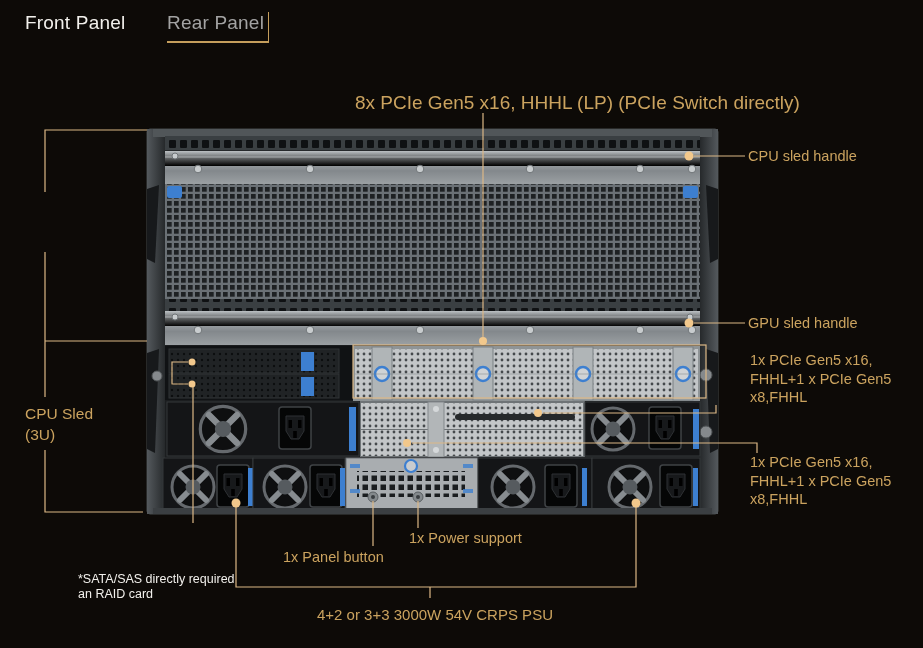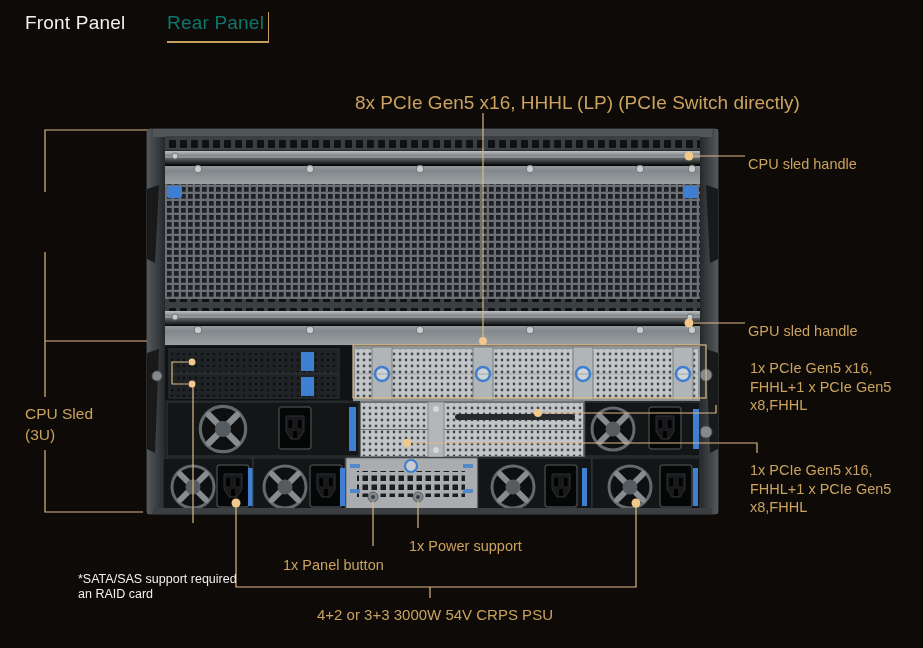--- a/index.html
+++ b/index.html
@@ -10,26 +10,26 @@
     --white:#f2f0ec;
   }
   *{margin:0;padding:0;box-sizing:border-box;}
   html,body{width:923px;height:648px;background:var(--bg);overflow:hidden;
     font-family:"Liberation Sans", sans-serif;}
   #page{position:relative;width:923px;height:648px;background:var(--bg);}
 
   
   .tab{position:absolute;top:12px;font-size:19px;font-weight:500;letter-spacing:.2px;white-space:nowrap;cursor:default;}
   #tab-front{left:25px;color:var(--white);}
-  #tab-rear{left:167px;color:#0f766e;padding:0 4px 7px 0;
+  #tab-rear{left:167px;color:#a3a3a3;padding:0 4px 7px 0;
     border-bottom:2px solid #c59e5c;border-right:1.5px solid #c59e5c;}
 
   
   .label{position:absolute;color:var(--tan);white-space:nowrap;z-index:6;}
-  .lab-14{font-size:14.5px;line-height:18.5px;margin-top:8px;}
+  .lab-14{font-size:14.5px;line-height:18.5px;}
   .lab-15{font-size:15.5px;line-height:20.5px;}
   #top-pcie-label{left:355px;top:92px;font-size:19px;}
   #cpu-sled-handle-label{left:748px;top:147px;}
   #gpu-sled-handle-label{left:748px;top:314px;}
   #fhhl1-label{left:750px;top:351px;}
   #fhhl2-label{left:750px;top:453px;}
   #gpu-sled-label{left:25px;top:206px;}
   #cpu-sled-label{left:25px;top:404px;}
   #nvme-label{left:78px;top:521px;font-size:15.5px;line-height:19.5px;}
   #nvme-note{left:78px;top:572px;color:var(--white);font-size:12.5px;line-height:15px;}
@@ -294,21 +294,21 @@
   </div>
 
 
   <div id="cpu-sled-label" class="label lab-15">
     <div>CPU Sled</div>
     <div>(3U)</div>
   </div>
 
 
   <div id="nvme-note" class="label">
-    <div>*SATA/SAS support required</div>
+    <div>*SATA/SAS directly required</div>
     <div>an RAID card</div>
   </div>
 
   <div id="locate-label" class="label lab-14">1x Panel button</div>
 
   <div id="power-label" class="label lab-14">1x Power support</div>
 
   <div id="psu-label" class="label">4+2 or 3+3 3000W 54V CRPS PSU</div>
 </div>
 

